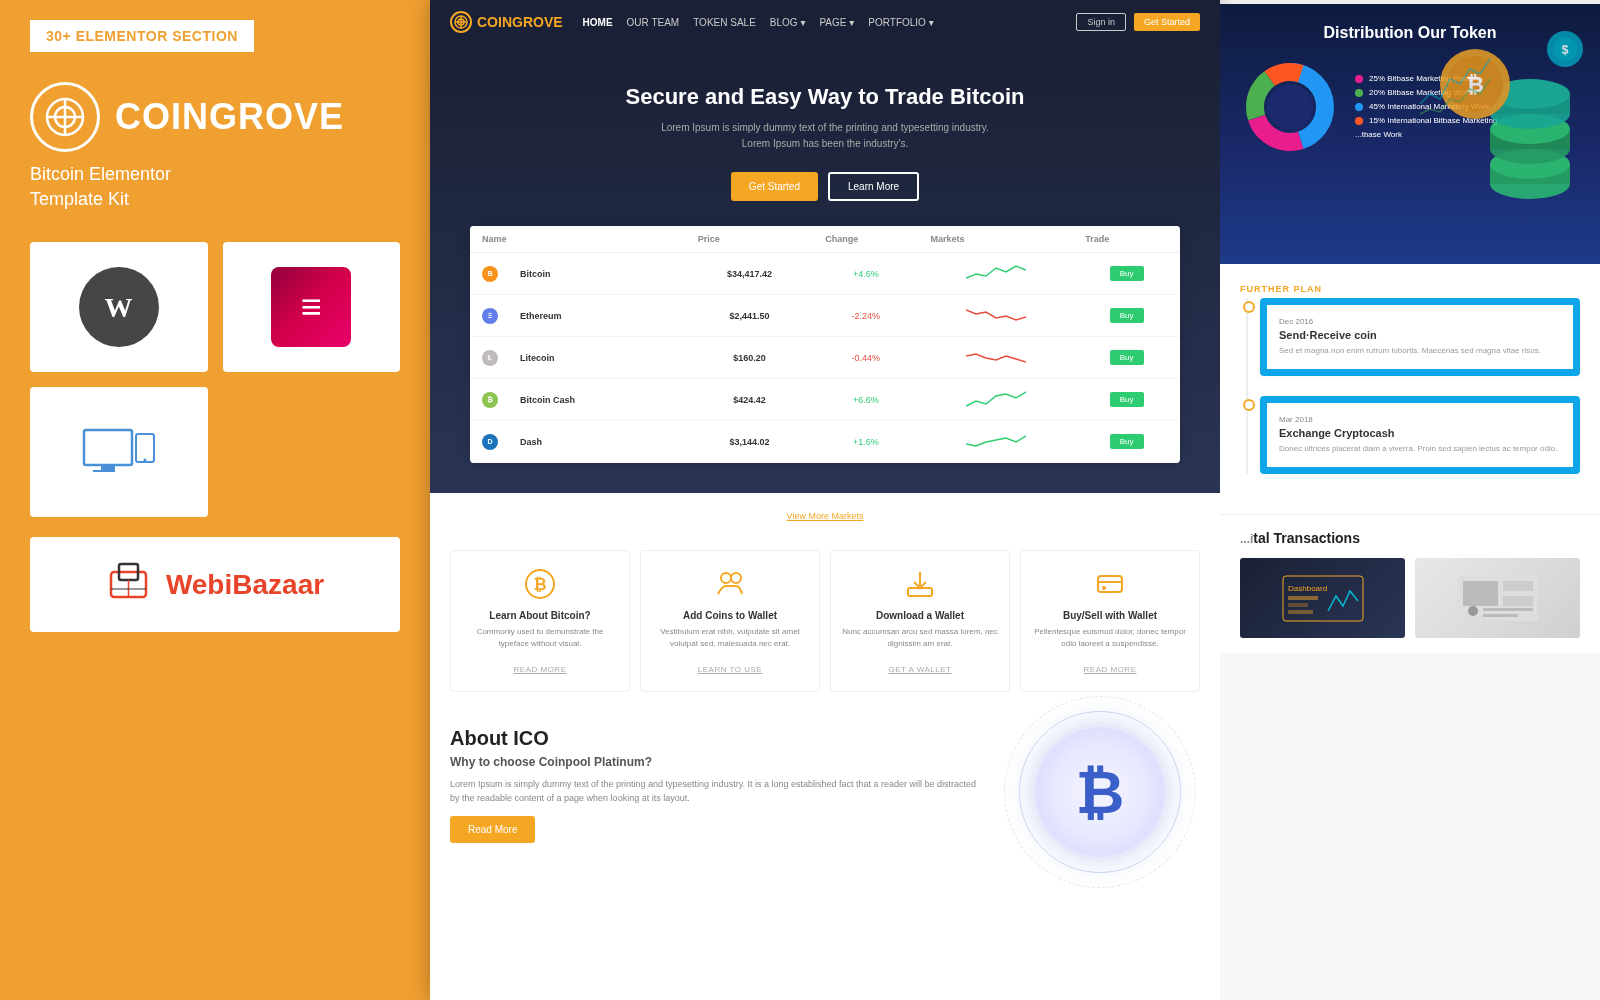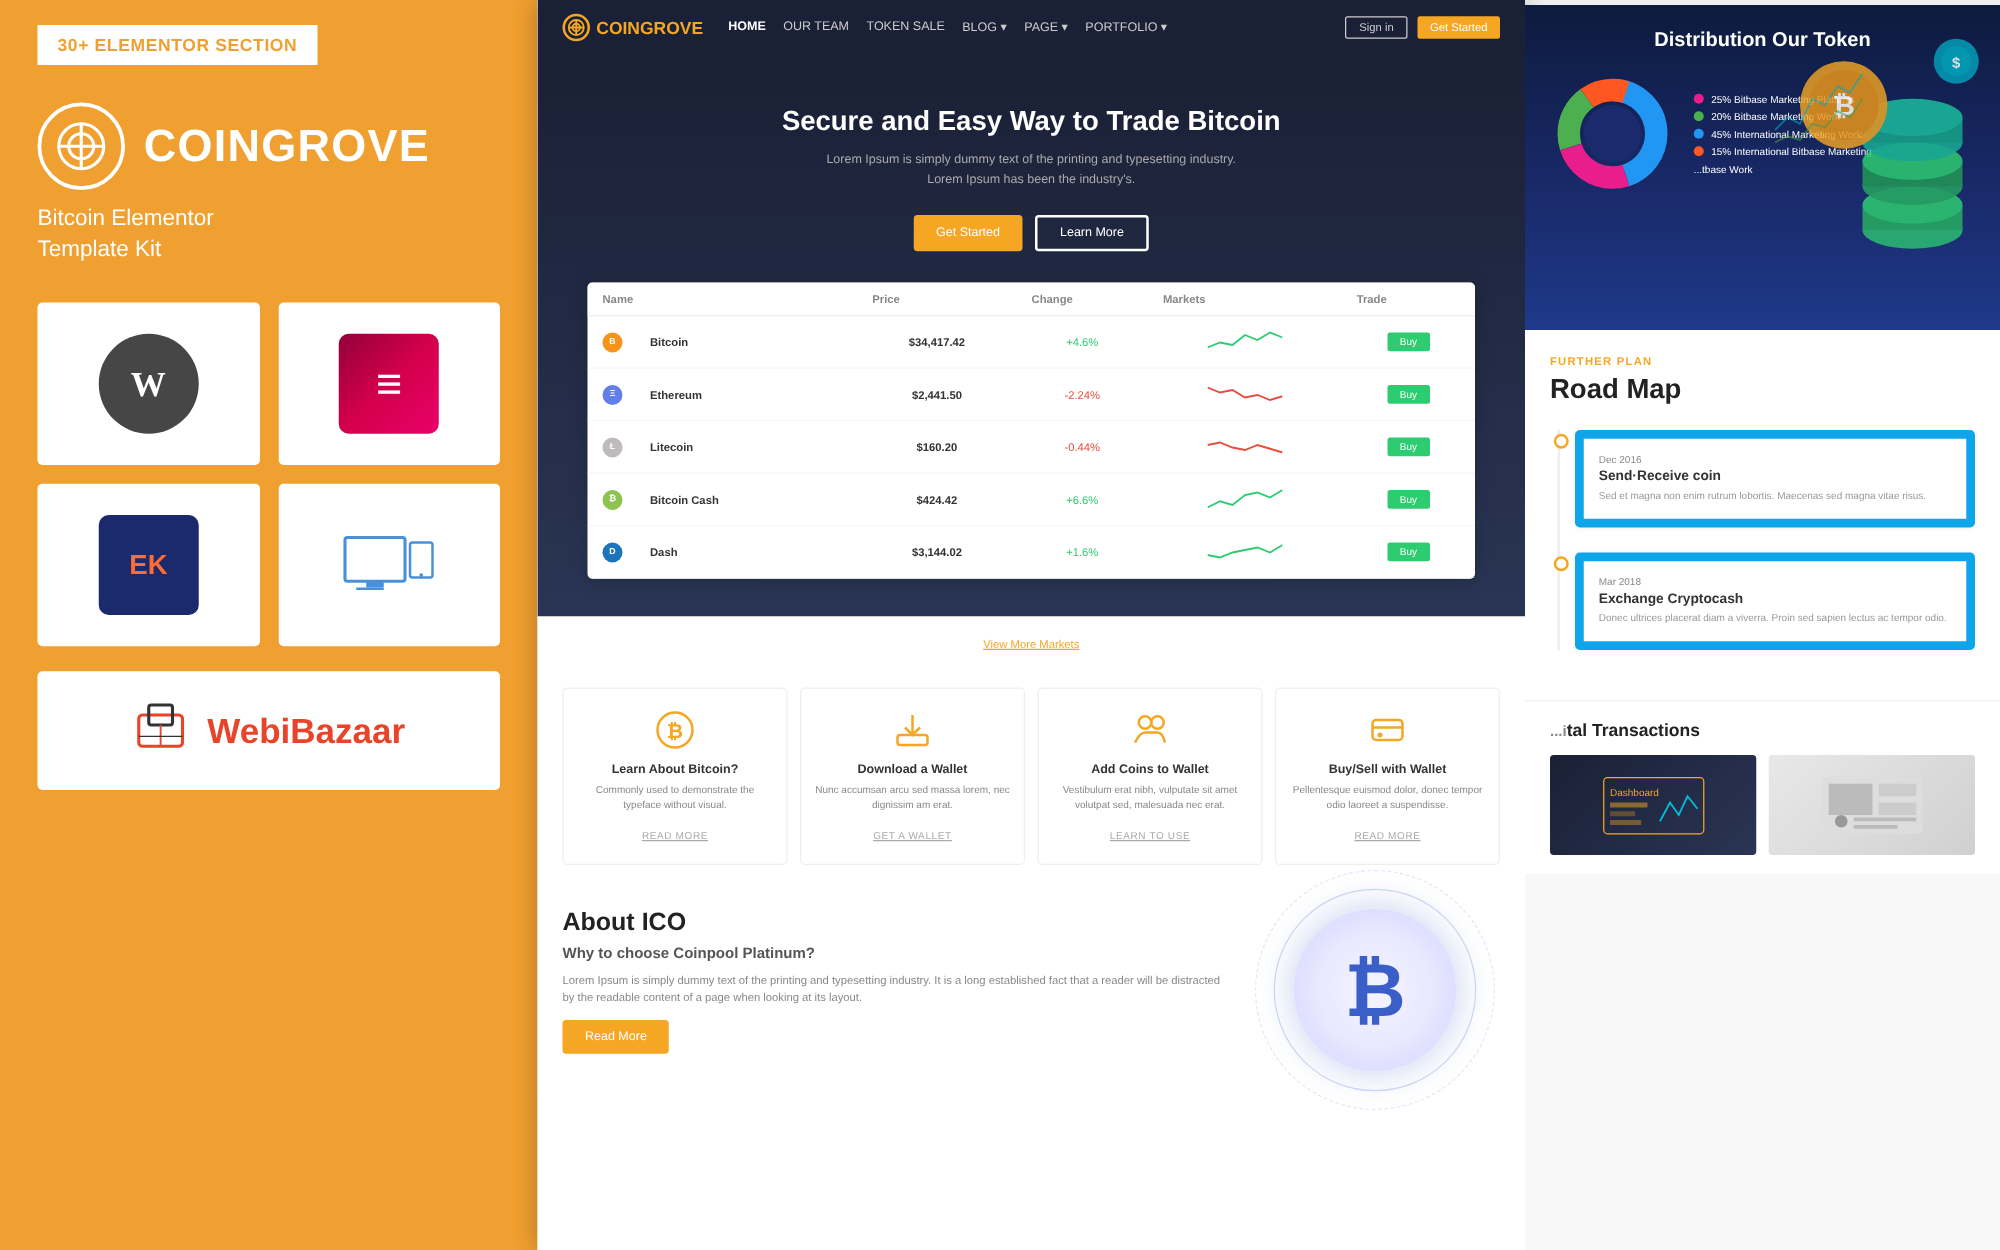--- a/index.html
+++ b/index.html
@@ -564,25 +564,20 @@
       <div class="wp-icon">
         <svg width="55" height="55" viewBox="0 0 55 55">
           <circle cx="27.5" cy="27.5" r="26" fill="#464646"></circle>
           <text x="27.5" y="37" text-anchor="middle" fill="white" font-size="28" font-weight="bold" font-family="Georgia">W</text>
         </svg>
       </div>
     </div>
     <div class="icon-card">
       <div class="elementor-icon">
         <span style="color:white; font-size:36px; font-weight:bold;">≡</span>
-      </div>
-    </div>
-    <div class="icon-card">
-      <div class="ek-icon">
-        <span style="font-size:22px;">EK</span>
       </div>
     </div>
     <div class="icon-card">
       <div class="devices-icon">
         <svg width="80" height="60" viewBox="0 0 80 60">
           <rect x="5" y="8" width="48" height="35" rx="2" fill="none" stroke="#4a90d9" stroke-width="2.5"></rect>
           <rect x="22" y="43" width="14" height="5" fill="#4a90d9"></rect>
           <rect x="14" y="48" width="22" height="2" fill="#4a90d9"></rect>
           <rect x="57" y="12" width="18" height="28" rx="2" fill="none" stroke="#4a90d9" stroke-width="2"></rect>
           <circle cx="66" cy="38" r="1.5" fill="#4a90d9"></circle>
@@ -742,40 +737,40 @@
             <text x="16" y="22" text-anchor="middle" fill="#f5a623" font-size="16" font-weight="bold">₿</text>
           </svg>
       </div>
       <div class="feature-title">Learn About Bitcoin?</div>
       <div class="feature-desc">Commonly used to demonstrate the typeface without visual.</div>
       <span class="feature-link">READ MORE</span>
     </div>
     <div class="feature-card">
       <div class="feature-icon">
         <svg width="32" height="32" viewBox="0 0 32 32">
+            <circle cx="12" cy="10" r="5" fill="none" stroke="#f5a623" stroke-width="2"></circle>
+            <circle cx="22" cy="10" r="5" fill="none" stroke="#f5a623" stroke-width="2"></circle>
+            <path d="M4,26 Q8,18 12,18 Q17,18 22,18 Q26,18 28,26" fill="none" stroke="#f5a623" stroke-width="2"></path>
+          </svg>
+      </div>
+      <div class="feature-title">Add Coins to Wallet</div>
+      <div class="feature-desc">Vestibulum erat nibh, vulputate sit amet volutpat sed, malesuada nec erat.</div>
+      <span class="feature-link">LEARN TO USE</span>
+    </div>
+    <div class="feature-card">
+      <div class="feature-icon">
+        <svg width="32" height="32" viewBox="0 0 32 32">
             <rect x="4" y="20" width="24" height="8" rx="2" fill="none" stroke="#f5a623" stroke-width="2"></rect>
             <line x1="16" y1="4" x2="16" y2="20" stroke="#f5a623" stroke-width="2"></line>
             <polyline points="10,14 16,20 22,14" fill="none" stroke="#f5a623" stroke-width="2"></polyline>
           </svg>
       </div>
       <div class="feature-title">Download a Wallet</div>
       <div class="feature-desc">Nunc accumsan arcu sed massa lorem, nec dignissim am erat.</div>
       <span class="feature-link">GET A WALLET</span>
-    </div>
-    <div class="feature-card">
-      <div class="feature-icon">
-        <svg width="32" height="32" viewBox="0 0 32 32">
-            <circle cx="12" cy="10" r="5" fill="none" stroke="#f5a623" stroke-width="2"></circle>
-            <circle cx="22" cy="10" r="5" fill="none" stroke="#f5a623" stroke-width="2"></circle>
-            <path d="M4,26 Q8,18 12,18 Q17,18 22,18 Q26,18 28,26" fill="none" stroke="#f5a623" stroke-width="2"></path>
-          </svg>
-      </div>
-      <div class="feature-title">Add Coins to Wallet</div>
-      <div class="feature-desc">Vestibulum erat nibh, vulputate sit amet volutpat sed, malesuada nec erat.</div>
-      <span class="feature-link">LEARN TO USE</span>
     </div>
     <div class="feature-card">
       <div class="feature-icon">
         <svg width="32" height="32" viewBox="0 0 32 32">
             <rect x="4" y="8" width="24" height="16" rx="3" fill="none" stroke="#f5a623" stroke-width="2"></rect>
             <line x1="4" y1="14" x2="28" y2="14" stroke="#f5a623" stroke-width="2"></line>
             <circle cx="10" cy="20" r="2" fill="#f5a623"></circle>
           </svg>
       </div>
       <div class="feature-title">Buy/Sell with Wallet</div>
@@ -860,21 +855,20 @@
         <text x="145" y="30" text-anchor="middle" fill="white" font-size="12" font-weight="bold">$</text>
 
         <polyline points="0,80 10,70 20,75 30,55 40,60 50,45 60,50 70,35" fill="none" stroke="#00bcd4" stroke-width="1.5" opacity="0.6"></polyline>
         <polyline points="0,90 10,85 20,88 30,75 40,78 50,65 60,70 70,55" fill="none" stroke="#4caf50" stroke-width="1.5" opacity="0.6"></polyline>
       </svg>
     </div>
   </div>
 
   <div class="roadmap-section">
     <div class="section-tag">FURTHER PLAN</div>
-    <h2 class="section-title">Road Map</h2>
     <div class="timeline">
       <div class="timeline-item">
         <div class="timeline-dot"></div>
         <div class="timeline-card">
           <div class="timeline-date">Dec 2016</div>
           <div class="timeline-event-title">Send·Receive coin</div>
           <div class="timeline-event-desc">Sed et magna non enim rutrum lobortis. Maecenas sed magna vitae risus.</div>
         </div>
       </div>
       <div class="timeline-item">

